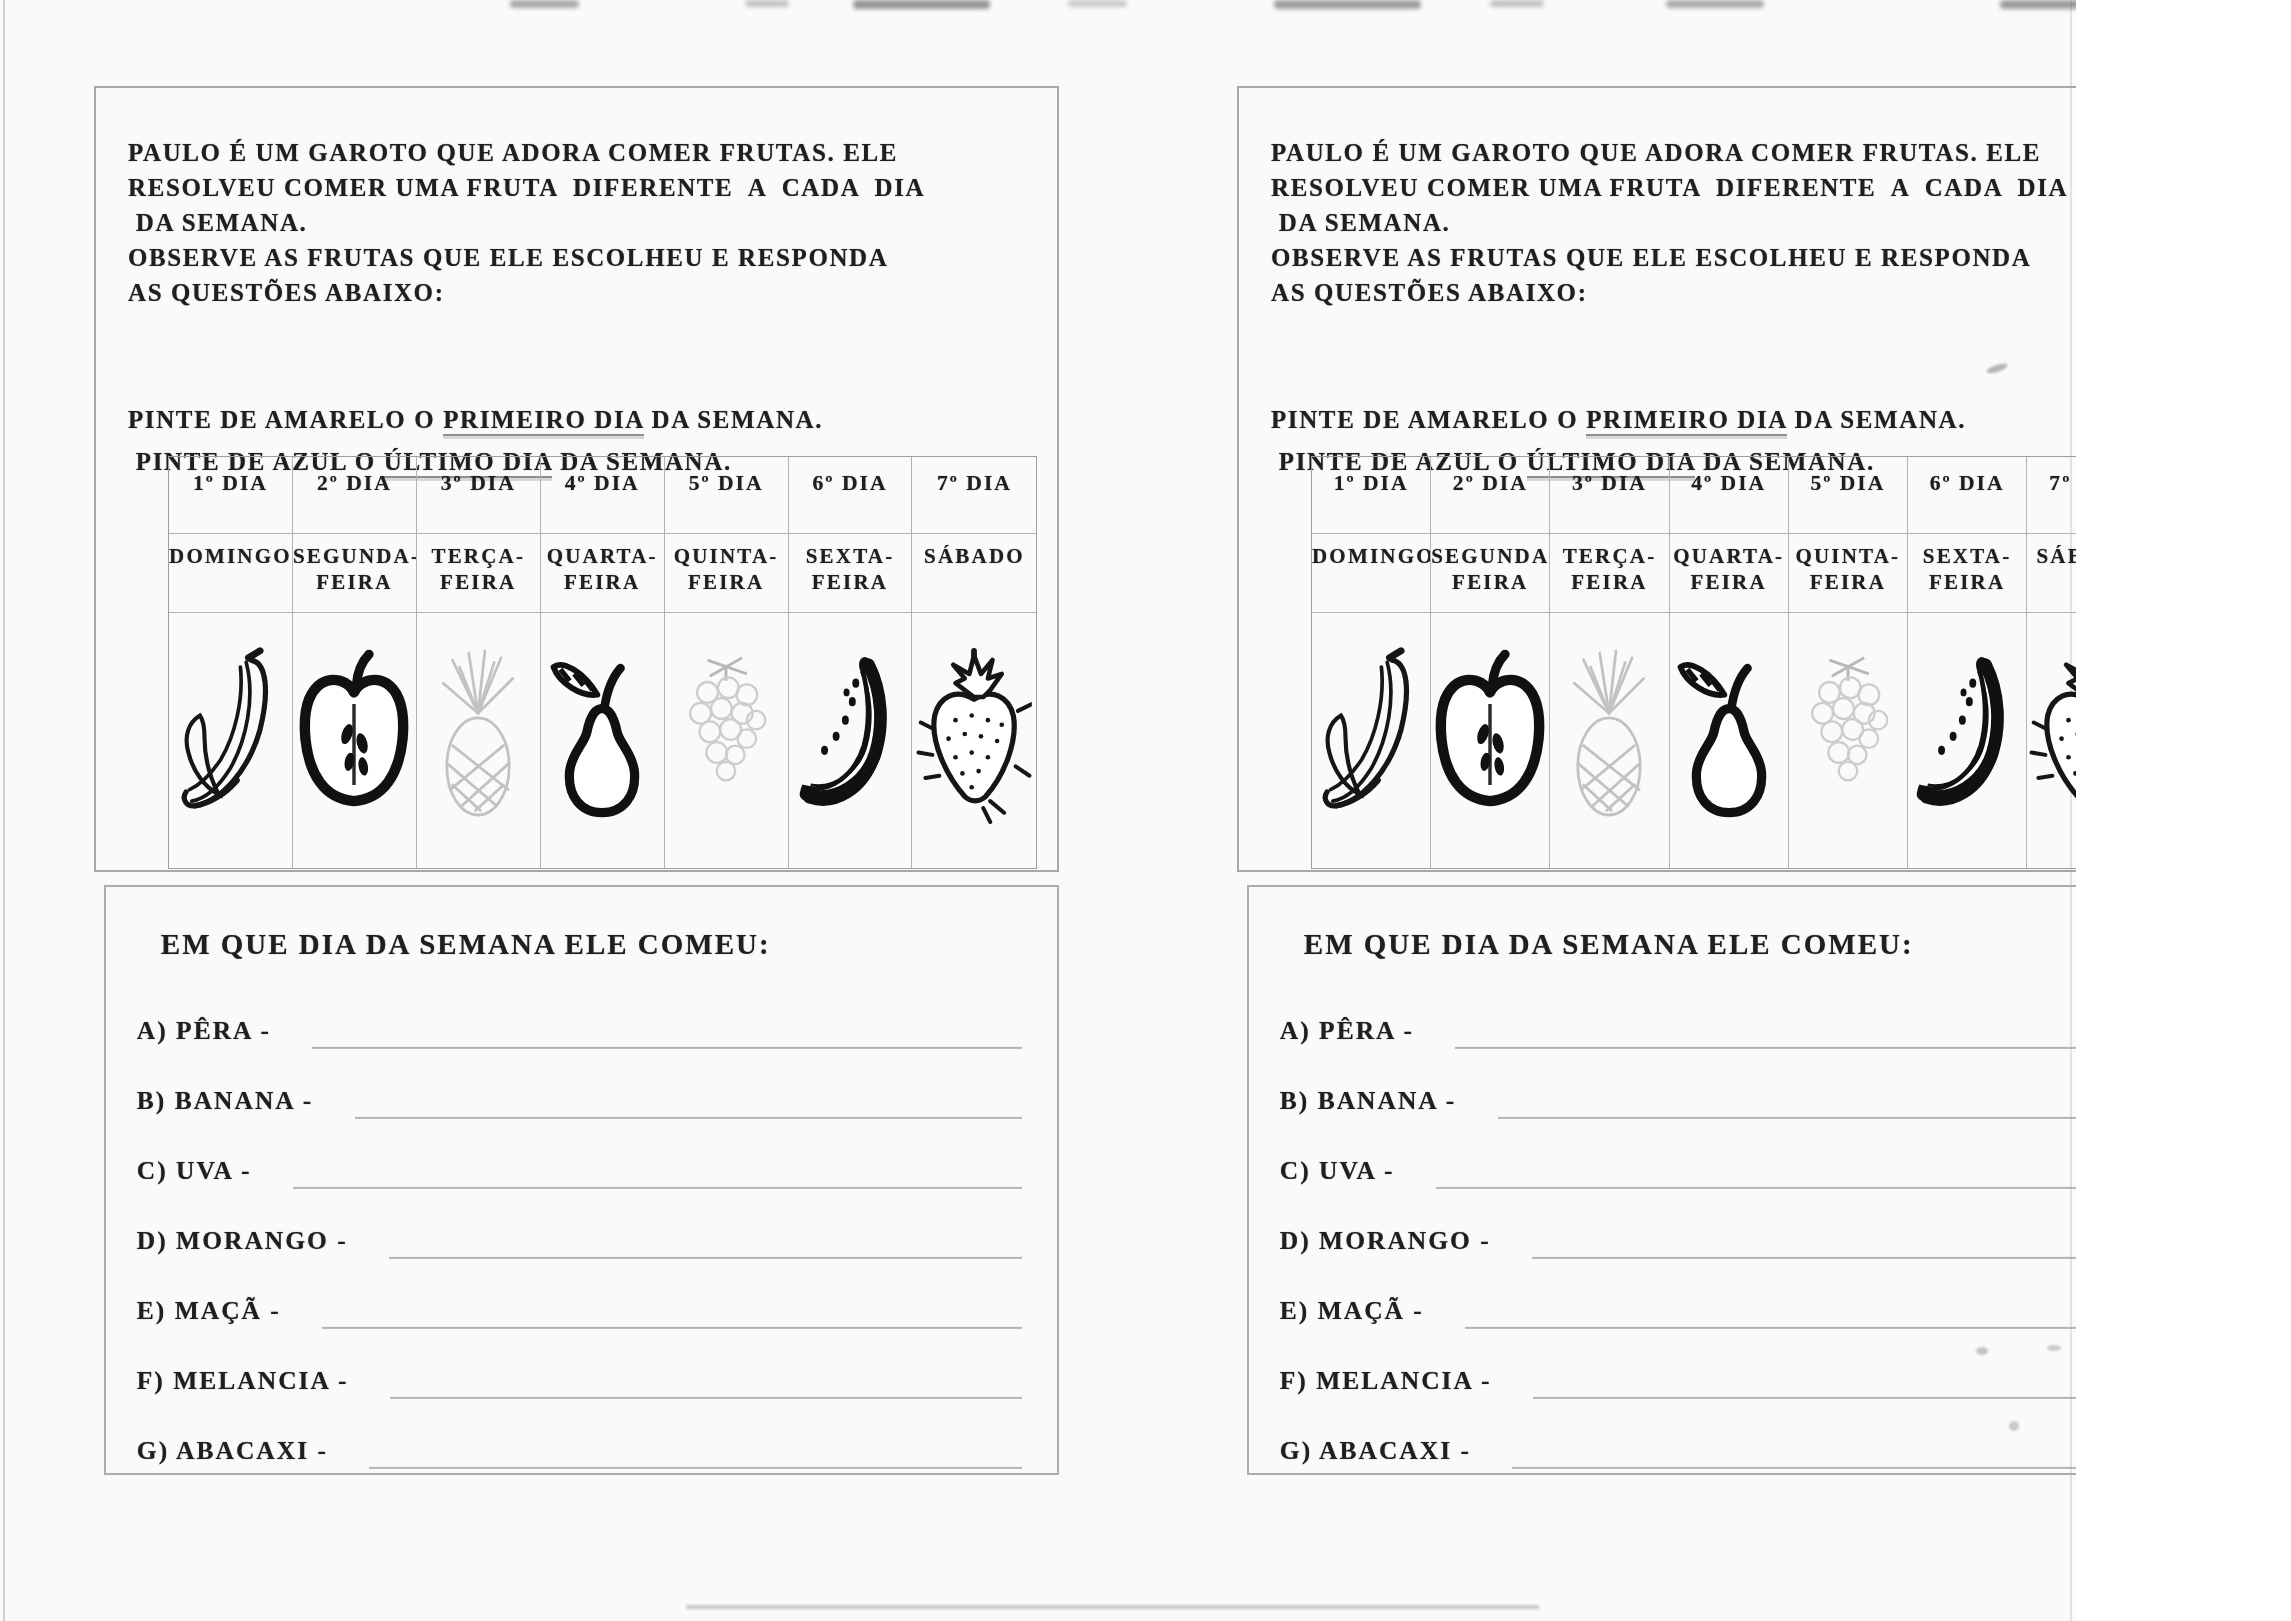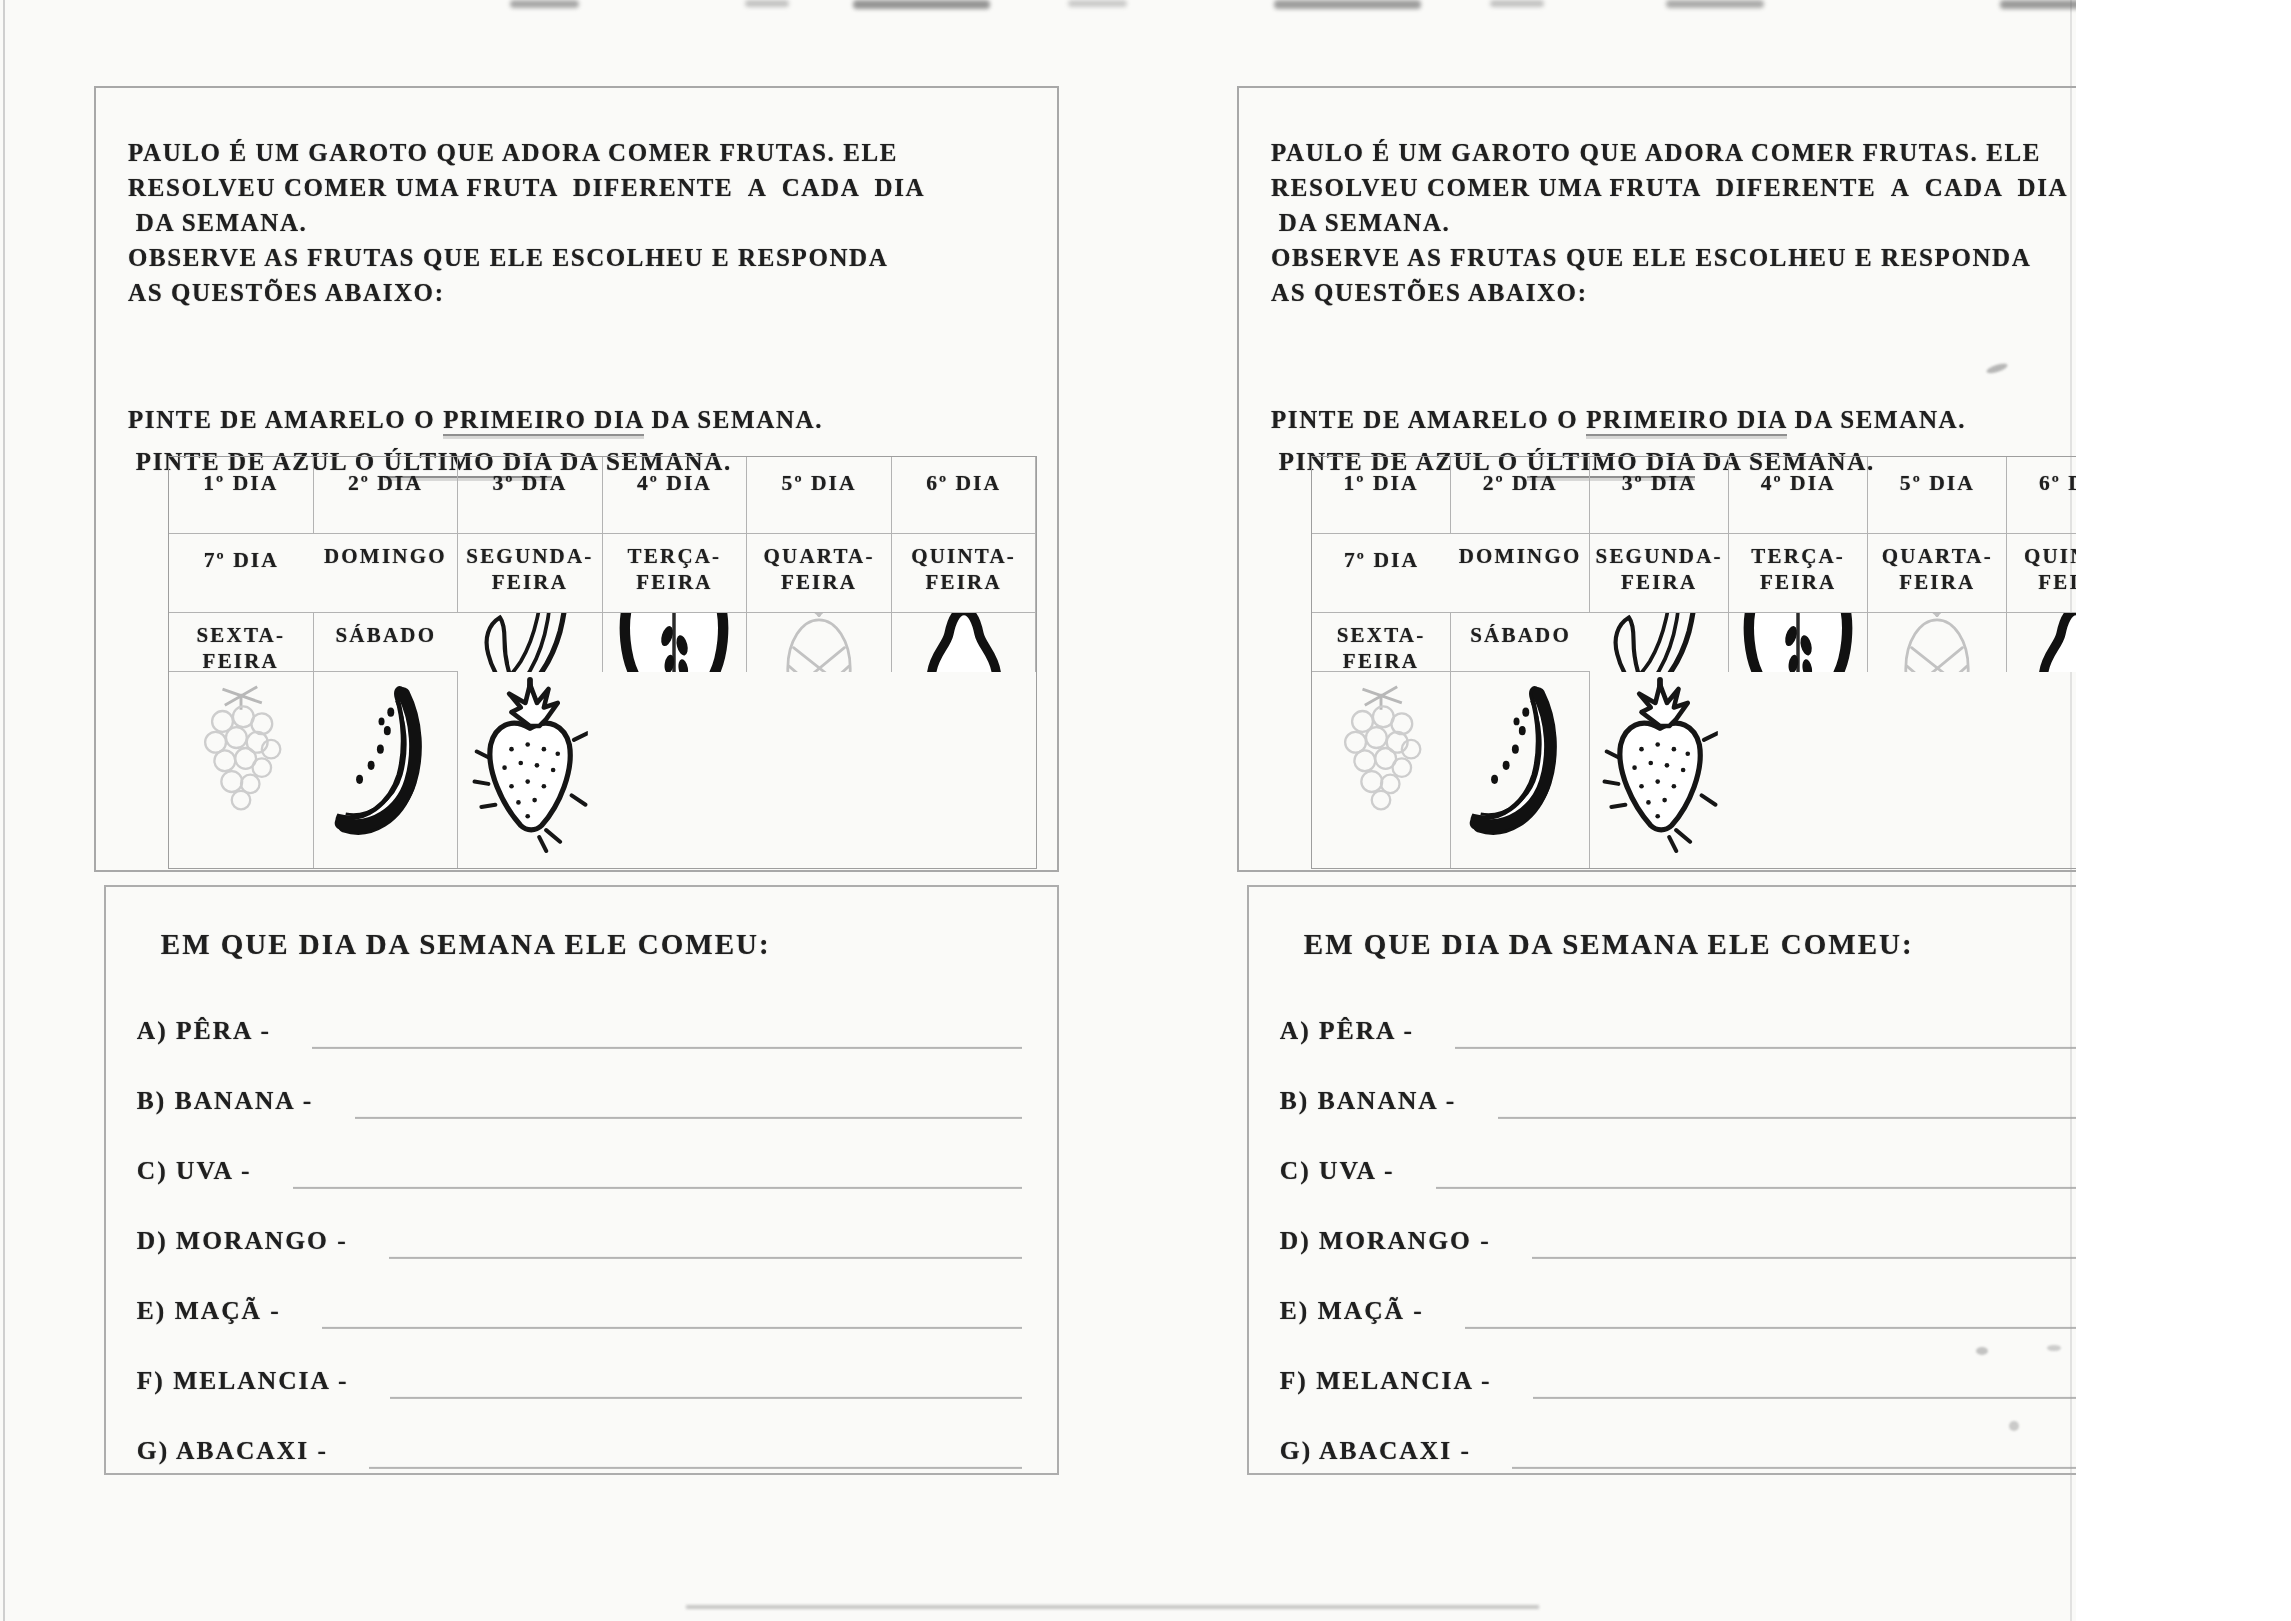--- a/index.html
+++ b/index.html
@@ -19,21 +19,21 @@
 
   .intro-box{position:absolute;left:0;top:0;right:0;height:786px;border:2px solid #a8a8a8;box-sizing:border-box;background:transparent;}
   .txt{letter-spacing:1.6px;text-shadow:0 0 1px rgba(40,40,40,.65);}
   .intro-text{position:absolute;left:32px;top:47px;font-size:25px;line-height:35px;}
   .intro-line{white-space:pre-wrap;}
   .paint-text{position:absolute;left:32px;top:271px;font-size:25px;line-height:42px;margin-top:40px;}
   .paint-line{white-space:pre-wrap;}
   .uline{border-bottom:2.5px solid #8f8f8f;padding-bottom:1px;box-shadow:0 2.9px 0 rgba(150,150,150,.35);}
 
   .fruit-table{position:absolute;left:32px;right:19.6px;top:368px;height:413px;border:1.5px solid #9e9e9e;box-sizing:border-box;
-               display:grid;grid-template-columns:repeat(6,1fr);grid-template-rows:77px 79px 1fr;margin-left:40px;}
+               display:grid;grid-template-columns:repeat(7,1fr);grid-template-rows:77px 79px 1fr;margin-left:40px;}
   .cell{border-right:1.5px solid #b3b3b3;border-bottom:1.5px solid #b3b3b3;box-sizing:border-box;text-align:center;overflow:hidden;}
   .cell.last-col{border-right:none;}
   .cell.row3{border-bottom:none;display:flex;align-items:center;justify-content:center;}
   .ordinal-cell{font-size:21.6px;letter-spacing:2px;padding-top:13.7px;}
   .day-cell{font-size:21px;letter-spacing:2.2px;line-height:26.5px;padding-top:8.8px;white-space:pre-line;}
   .fruit-svg{width:116px;height:196px;}
 
   .q-box{position:absolute;left:9.8px;right:0;top:799px;height:590px;border:2px solid #adadad;box-sizing:border-box;}
   .q-prompt{position:absolute;left:55px;top:41px;font-size:29px;letter-spacing:2px;}
   .q-items{position:absolute;left:31px;right:35px;top:100px;}

